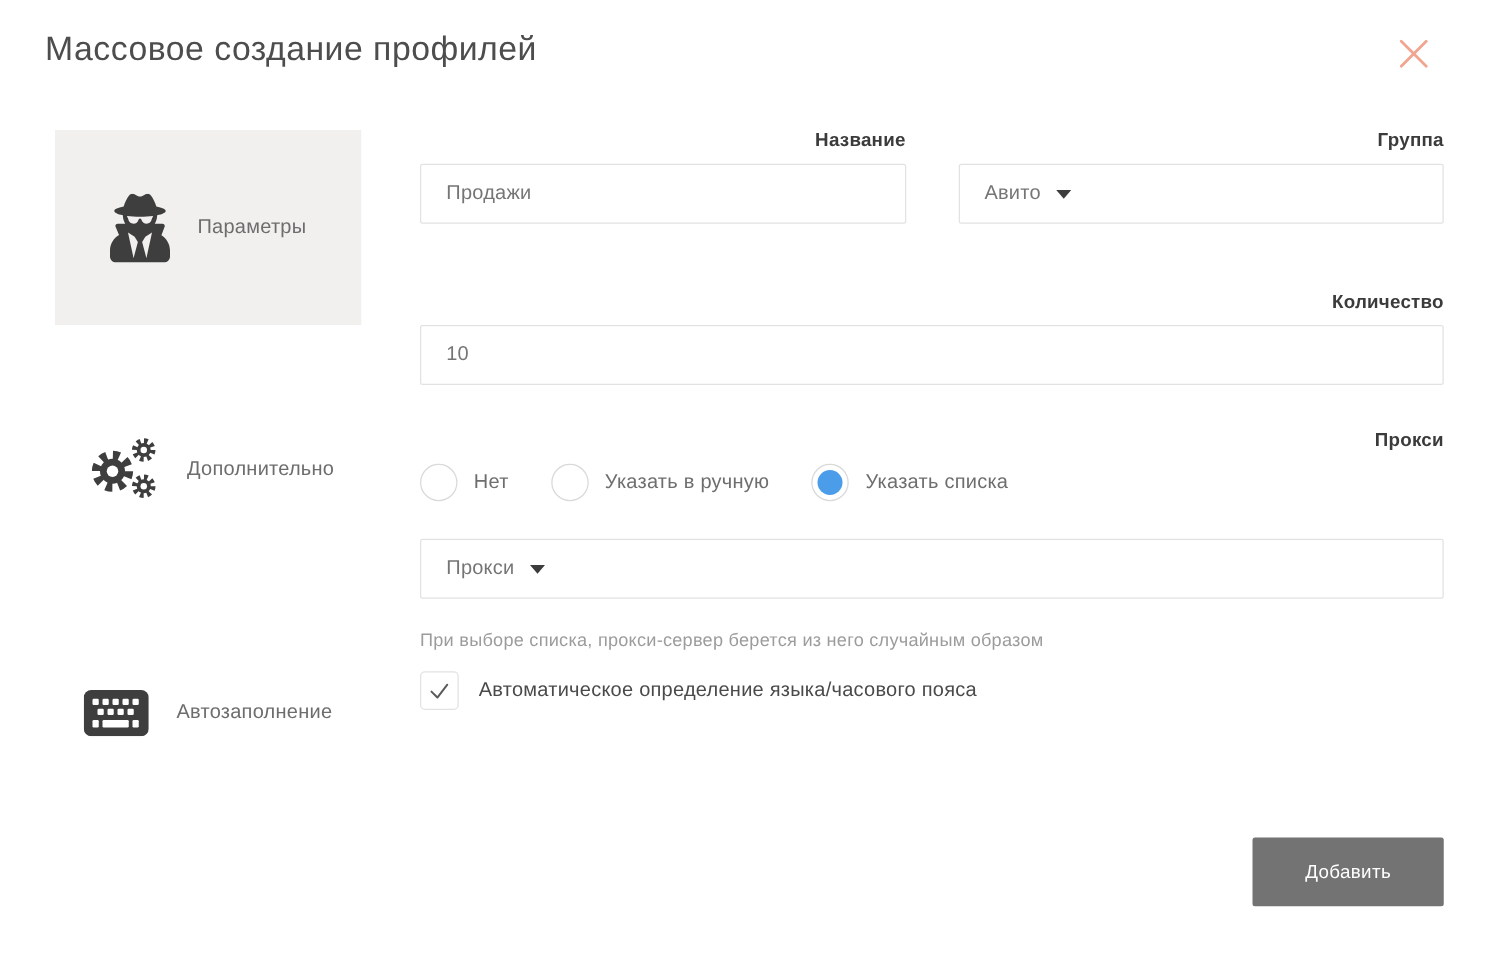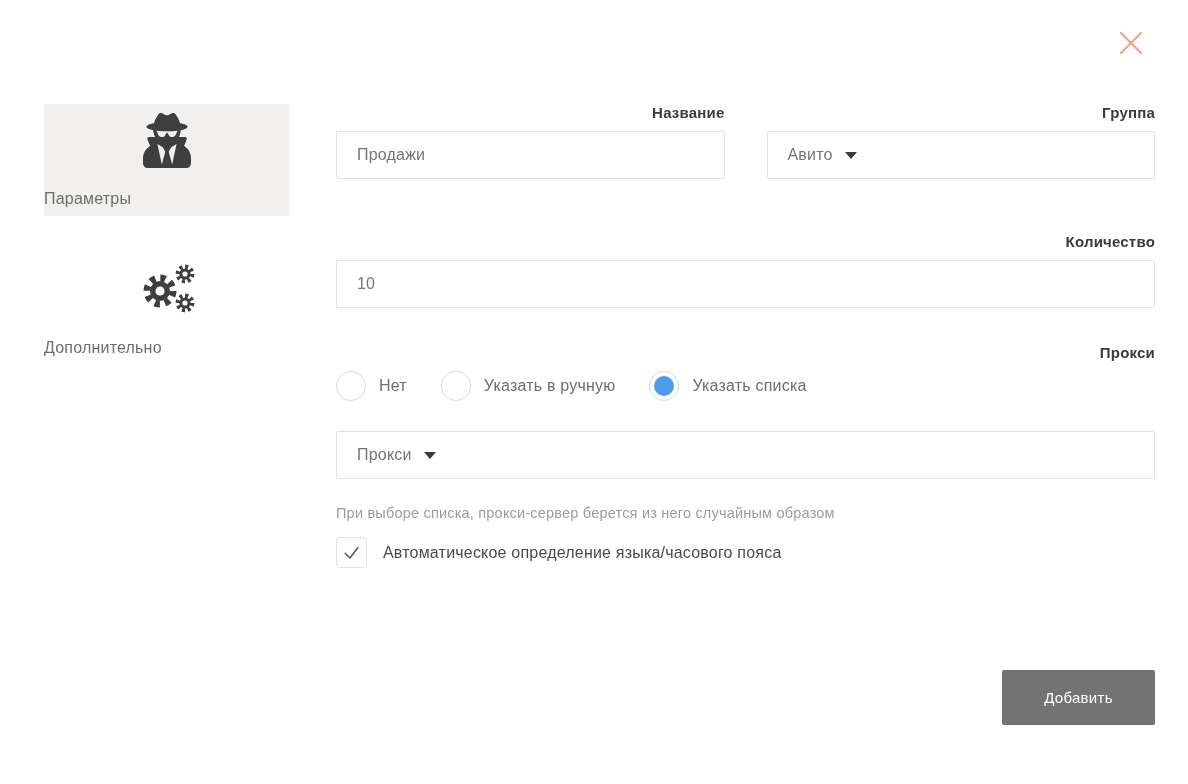--- a/index.html
+++ b/index.html
@@ -18,21 +18,21 @@
   .close-btn {
     position:absolute; right:40px; top:26px; width:34px; height:34px;
     display:flex; align-items:center; justify-content:center; cursor:pointer;
   }
 
   .layout { position:absolute; left:44px; top:104px; right:33px; display:flex; }
 
   
   .sidebar { width:245px; flex-shrink:0; display:flex; flex-direction:column; gap:38px; }
   .side-item {
-    height:112px; display:flex; flex-direction:column; 
+    height:156px; display:flex; flex-direction:row; align-items:center;
     justify-content:center; gap:22px; cursor:pointer; background:transparent;
   }
   .side-item.active { background:#f1f0ee; }
   .side-label { font-size:16px; color:#6d6d6d; }
   .side-icon { display:flex; align-items:center; justify-content:center; }
 
   
   .content { flex:1 1 auto; margin-left:47px; display:flex; flex-direction:column; }
   .row2 { display:flex; gap:42px; }
   .row2 .field { flex:1 1 0; }
@@ -81,20 +81,21 @@
     min-width:153px; height:55px; background:#737373; color:#fff; border:none;
     font-family:inherit; font-size:15px; letter-spacing:.3px; border-radius:2px;
     cursor:pointer; padding:0 26px;
   }
 </style>
 </head>
 <body>
 
 <div class="modal">
 
+  <h1 class="title">Массовое создание профилей</h1>
 
   <div class="close-btn">
     <svg width="32" height="32" viewBox="0 0 32 32">
       <line x1="6" y1="6" x2="26" y2="26" stroke="#f1a48e" stroke-width="2.2" stroke-linecap="round"></line>
       <line x1="26" y1="6" x2="6" y2="26" stroke="#f1a48e" stroke-width="2.2" stroke-linecap="round"></line>
     </svg>
   </div>
 
   <div class="layout">
 
@@ -125,20 +126,42 @@
             <g transform="translate(49,40)">
               <circle r="7.2" fill="none" stroke="#3e3e3e" stroke-width="4.4" stroke-dasharray="2.9 2.75"></circle>
               <circle r="5.6" fill="#3e3e3e"></circle>
               <circle r="2.6" fill="#fff"></circle>
             </g>
           </svg>
         </span>
         <span class="side-label">Дополнительно</span>
       </div>
 
+      <div class="side-item">
+        <span class="side-icon">
+          <svg width="52" height="37" viewBox="0 0 52 37">
+            <rect x="0" y="0" width="52" height="37" rx="6" fill="#3e3e3e"></rect>
+            <g fill="#fff">
+              <rect x="7" y="7" width="5" height="5" rx="1"></rect>
+              <rect x="15" y="7" width="5" height="5" rx="1"></rect>
+              <rect x="23" y="7" width="5" height="5" rx="1"></rect>
+              <rect x="31" y="7" width="5" height="5" rx="1"></rect>
+              <rect x="39" y="7" width="5" height="5" rx="1"></rect>
+              <rect x="11" y="15" width="5" height="5" rx="1"></rect>
+              <rect x="19" y="15" width="5" height="5" rx="1"></rect>
+              <rect x="27" y="15" width="5" height="5" rx="1"></rect>
+              <rect x="35" y="15" width="5" height="5" rx="1"></rect>
+              <rect x="7" y="24" width="5" height="6" rx="1"></rect>
+              <rect x="15" y="24" width="21" height="6" rx="1"></rect>
+              <rect x="39" y="24" width="5" height="6" rx="1"></rect>
+            </g>
+          </svg>
+        </span>
+        <span class="side-label">Автозаполнение</span>
+      </div>
 
     </aside>
 
     <main class="content">
 
       <div class="row2">
         <div class="field">
           <label class="field-label">Название</label>
           <input class="text-input" type="text" value="Продажи" style="">
         </div>

